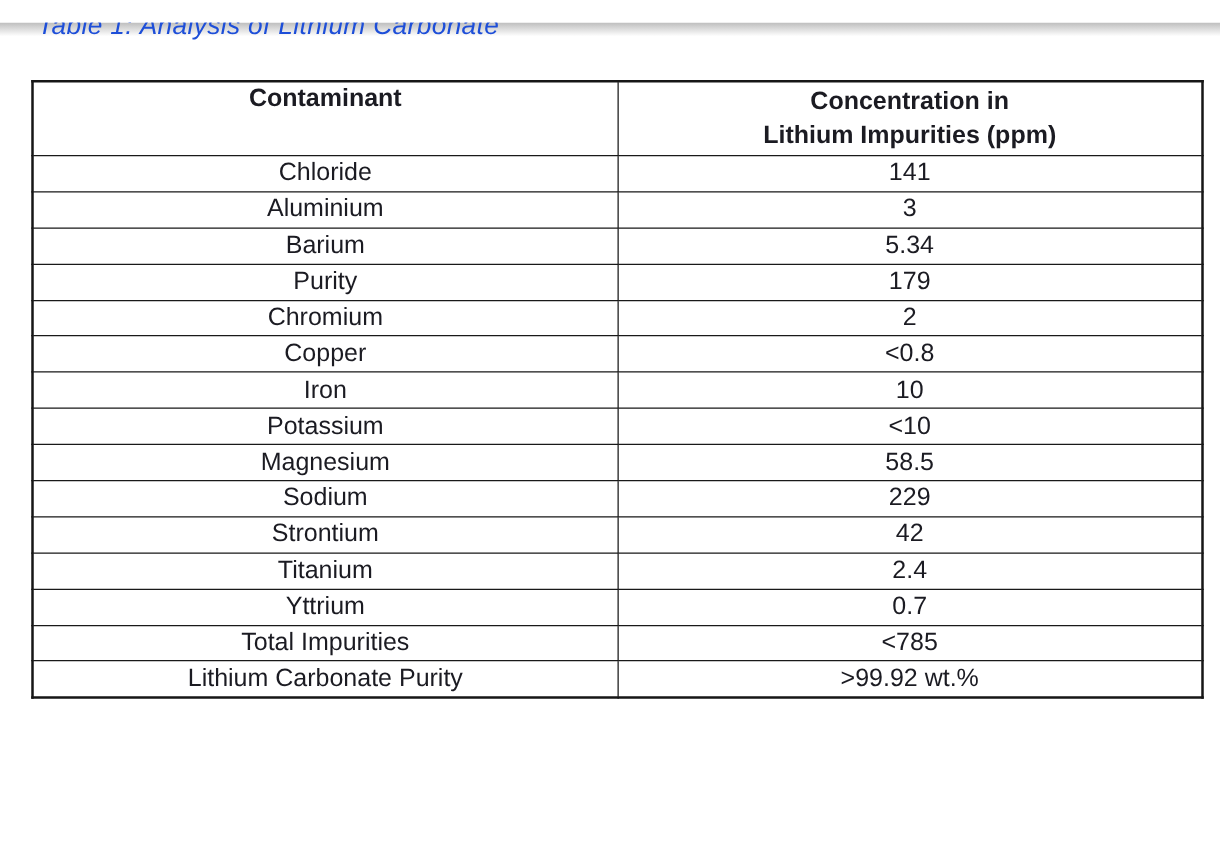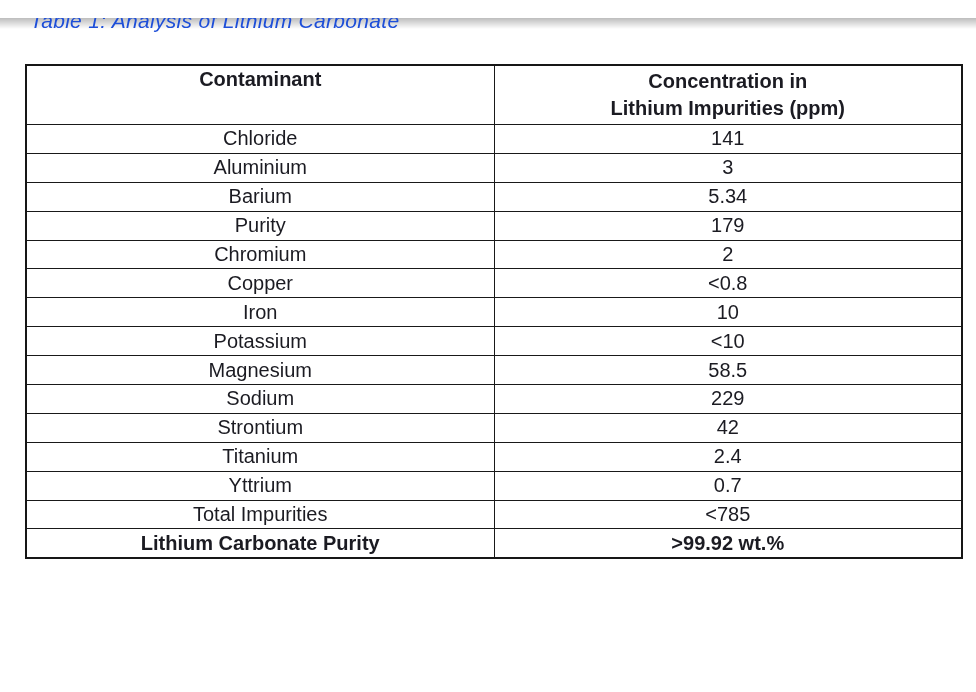--- a/index.html
+++ b/index.html
@@ -68,21 +68,21 @@
   th.label { text-align: left; }
   th.value { text-align: center; }
   th.value .hline { line-height: 27px; }
   td {
     height: 27.9px;
     padding: 0 3px;
     vertical-align: middle;
   }
   td.label { text-align: left; }
   td.value { text-align: center; }
-  tr.bold td { font-weight: bold; }
+  tr.bold td { font-weight: normal; }
 </style>
 </head>
 <body>
 
 <div class="top-shadow"></div>
 <div class="caption">Table 1: Analysis of Lithium Carbonate</div>
 <div class="top-strip"></div>
 
 <table class="analysis">
   <thead>

